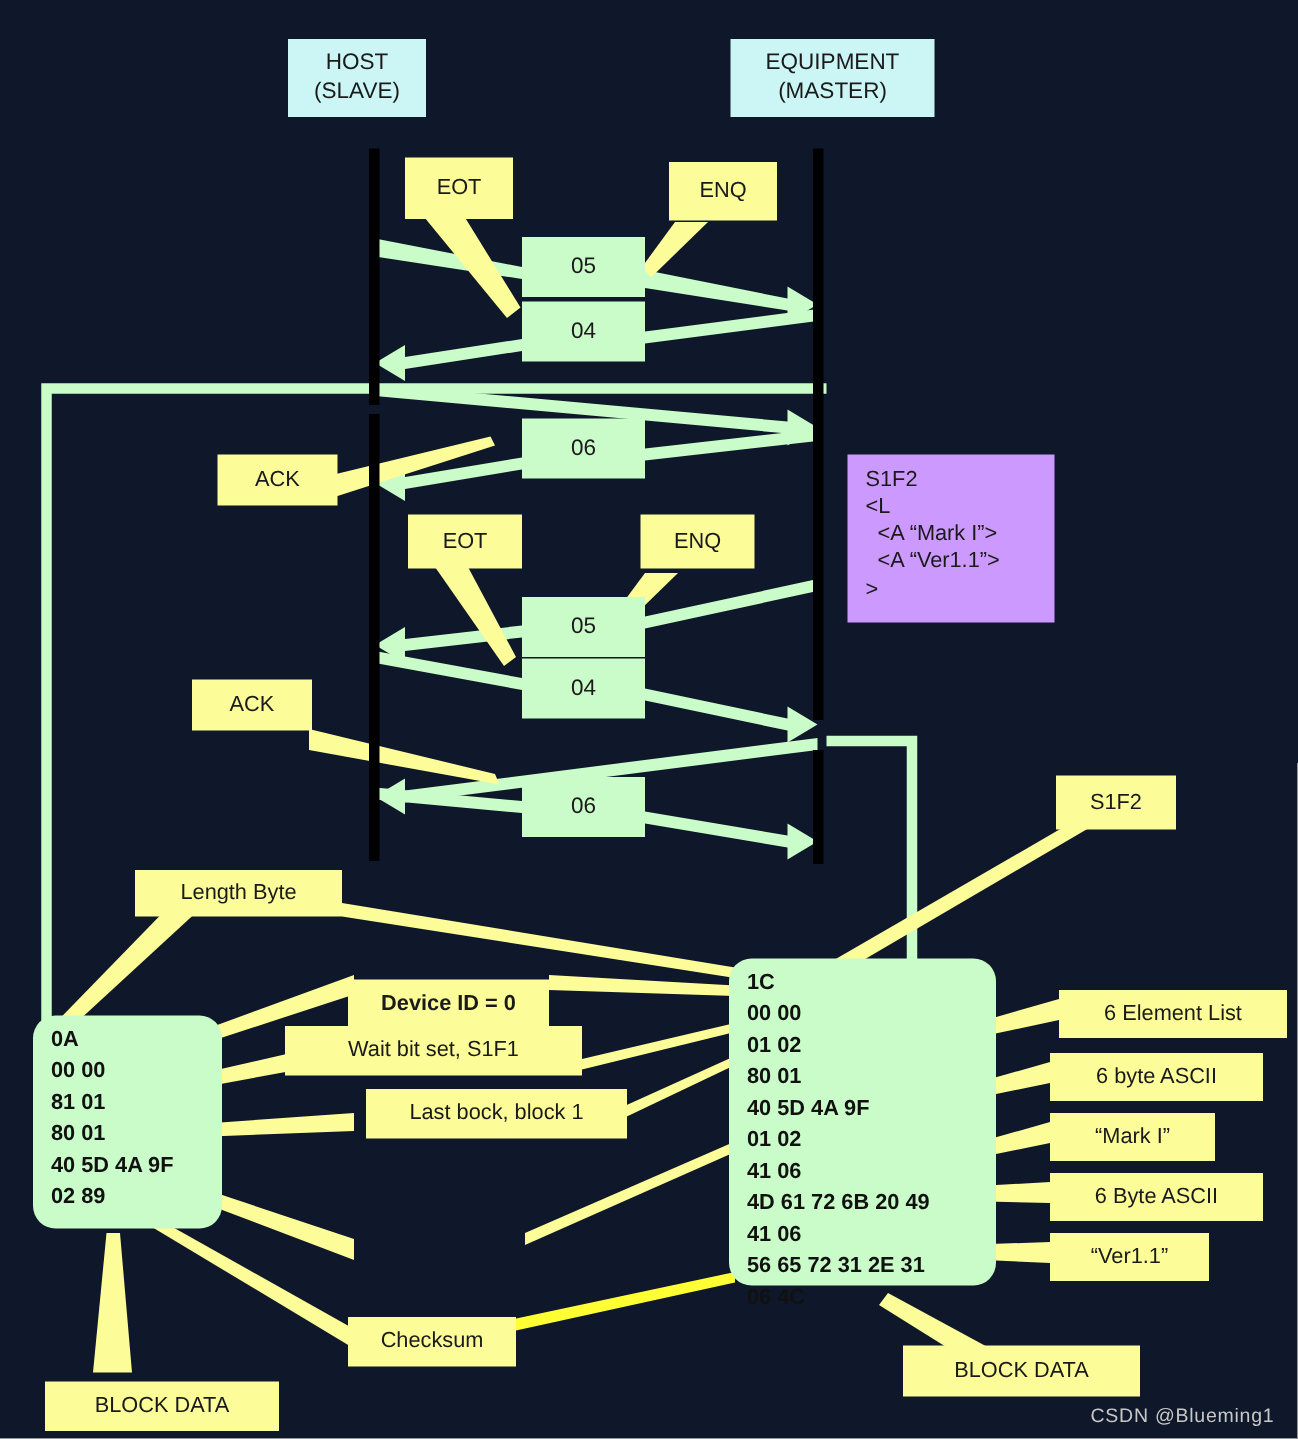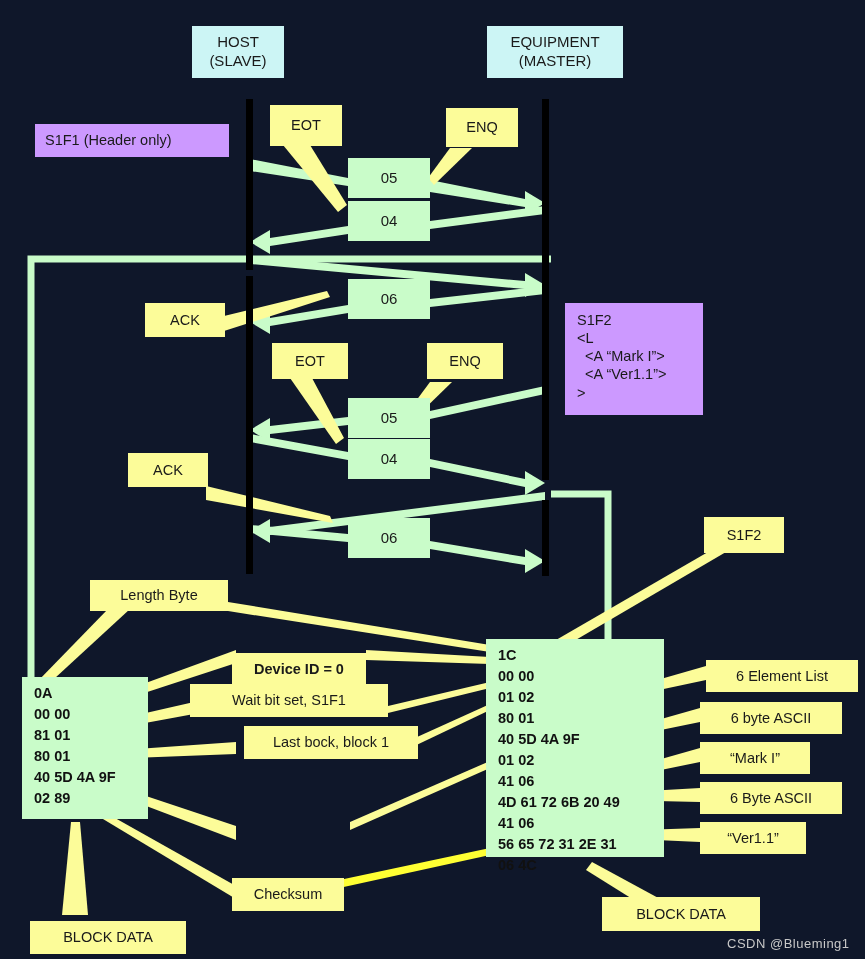--- a/index.html
+++ b/index.html
@@ -71,20 +71,21 @@
   .greenblock {
     background: #c9fcc9;
     color: #111111;
     justify-content: flex-start;
     align-items: flex-start;
     text-align: left;
     padding: 6px 0 0 12px;
     font-size: 14.5px;
     line-height: 1.45;
     font-weight: bold;
+    border-radius: 15px;
   }
   .lifeline {
     position: absolute;
     background: #000000;
     width: 7px;
   }
   .watermark {
     position: absolute;
     font-size: 13px;
     color: #c8c8c8;
@@ -272,21 +273,20 @@
   <div class="lifeline" style="left:246px; top:276px; height:298px;"></div>
   <div class="lifeline" style="left:542px; top:99px; height:381px;"></div>
   <div class="lifeline" style="left:542px; top:500px; height:76px;"></div>
 
   <div class="box hdr" style="left:192px; top:26px; width:92px; height:52px;">HOST
 (SLAVE)</div>
 
   <div class="box hdr" style="left:487px; top:26px; width:136px; height:52px;">EQUIPMENT
 (MASTER)</div>
 
-  <div class="box purple" style="left:35px; top:124px; width:194px; height:33px;">S1F1 (Header only)</div>
 
   <div class="box purple-center" style="left:565px; top:303px; width:138px; height:112px;">S1F2
 &lt;L
   &lt;A “Mark I”&gt;
   &lt;A “Ver1.1”&gt;
 &gt;</div>
 
   <div class="box green" style="left:348px; top:158px; width:82px; height:40px;">05</div>
 
   <div class="box green" style="left:348px; top:201px; width:82px; height:40px;">04</div>

